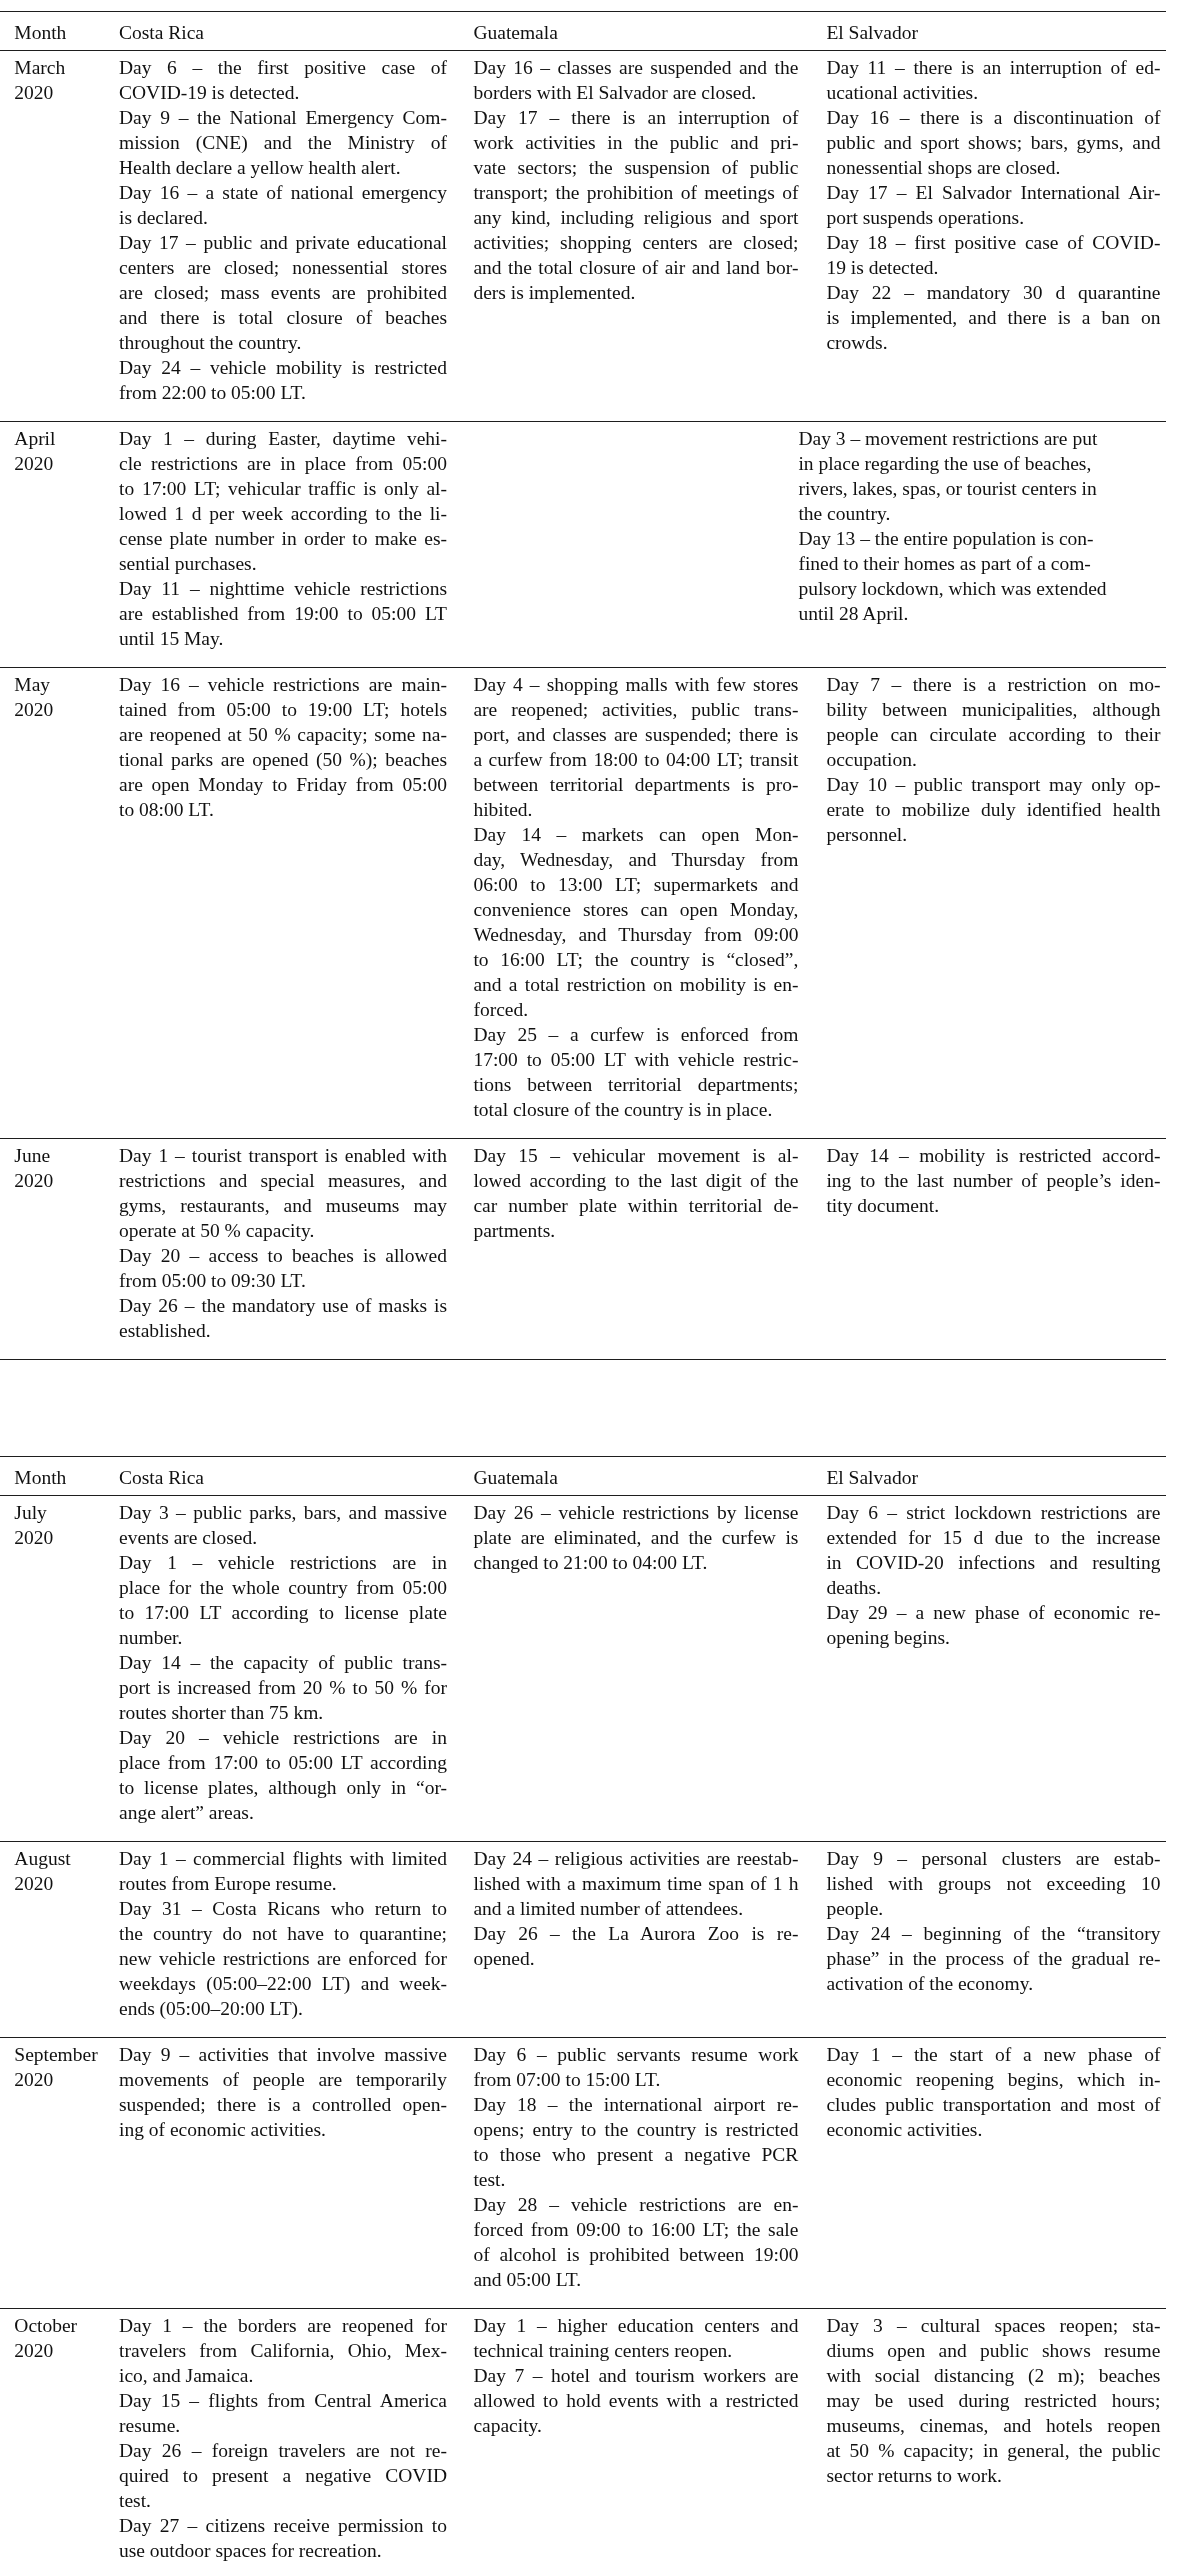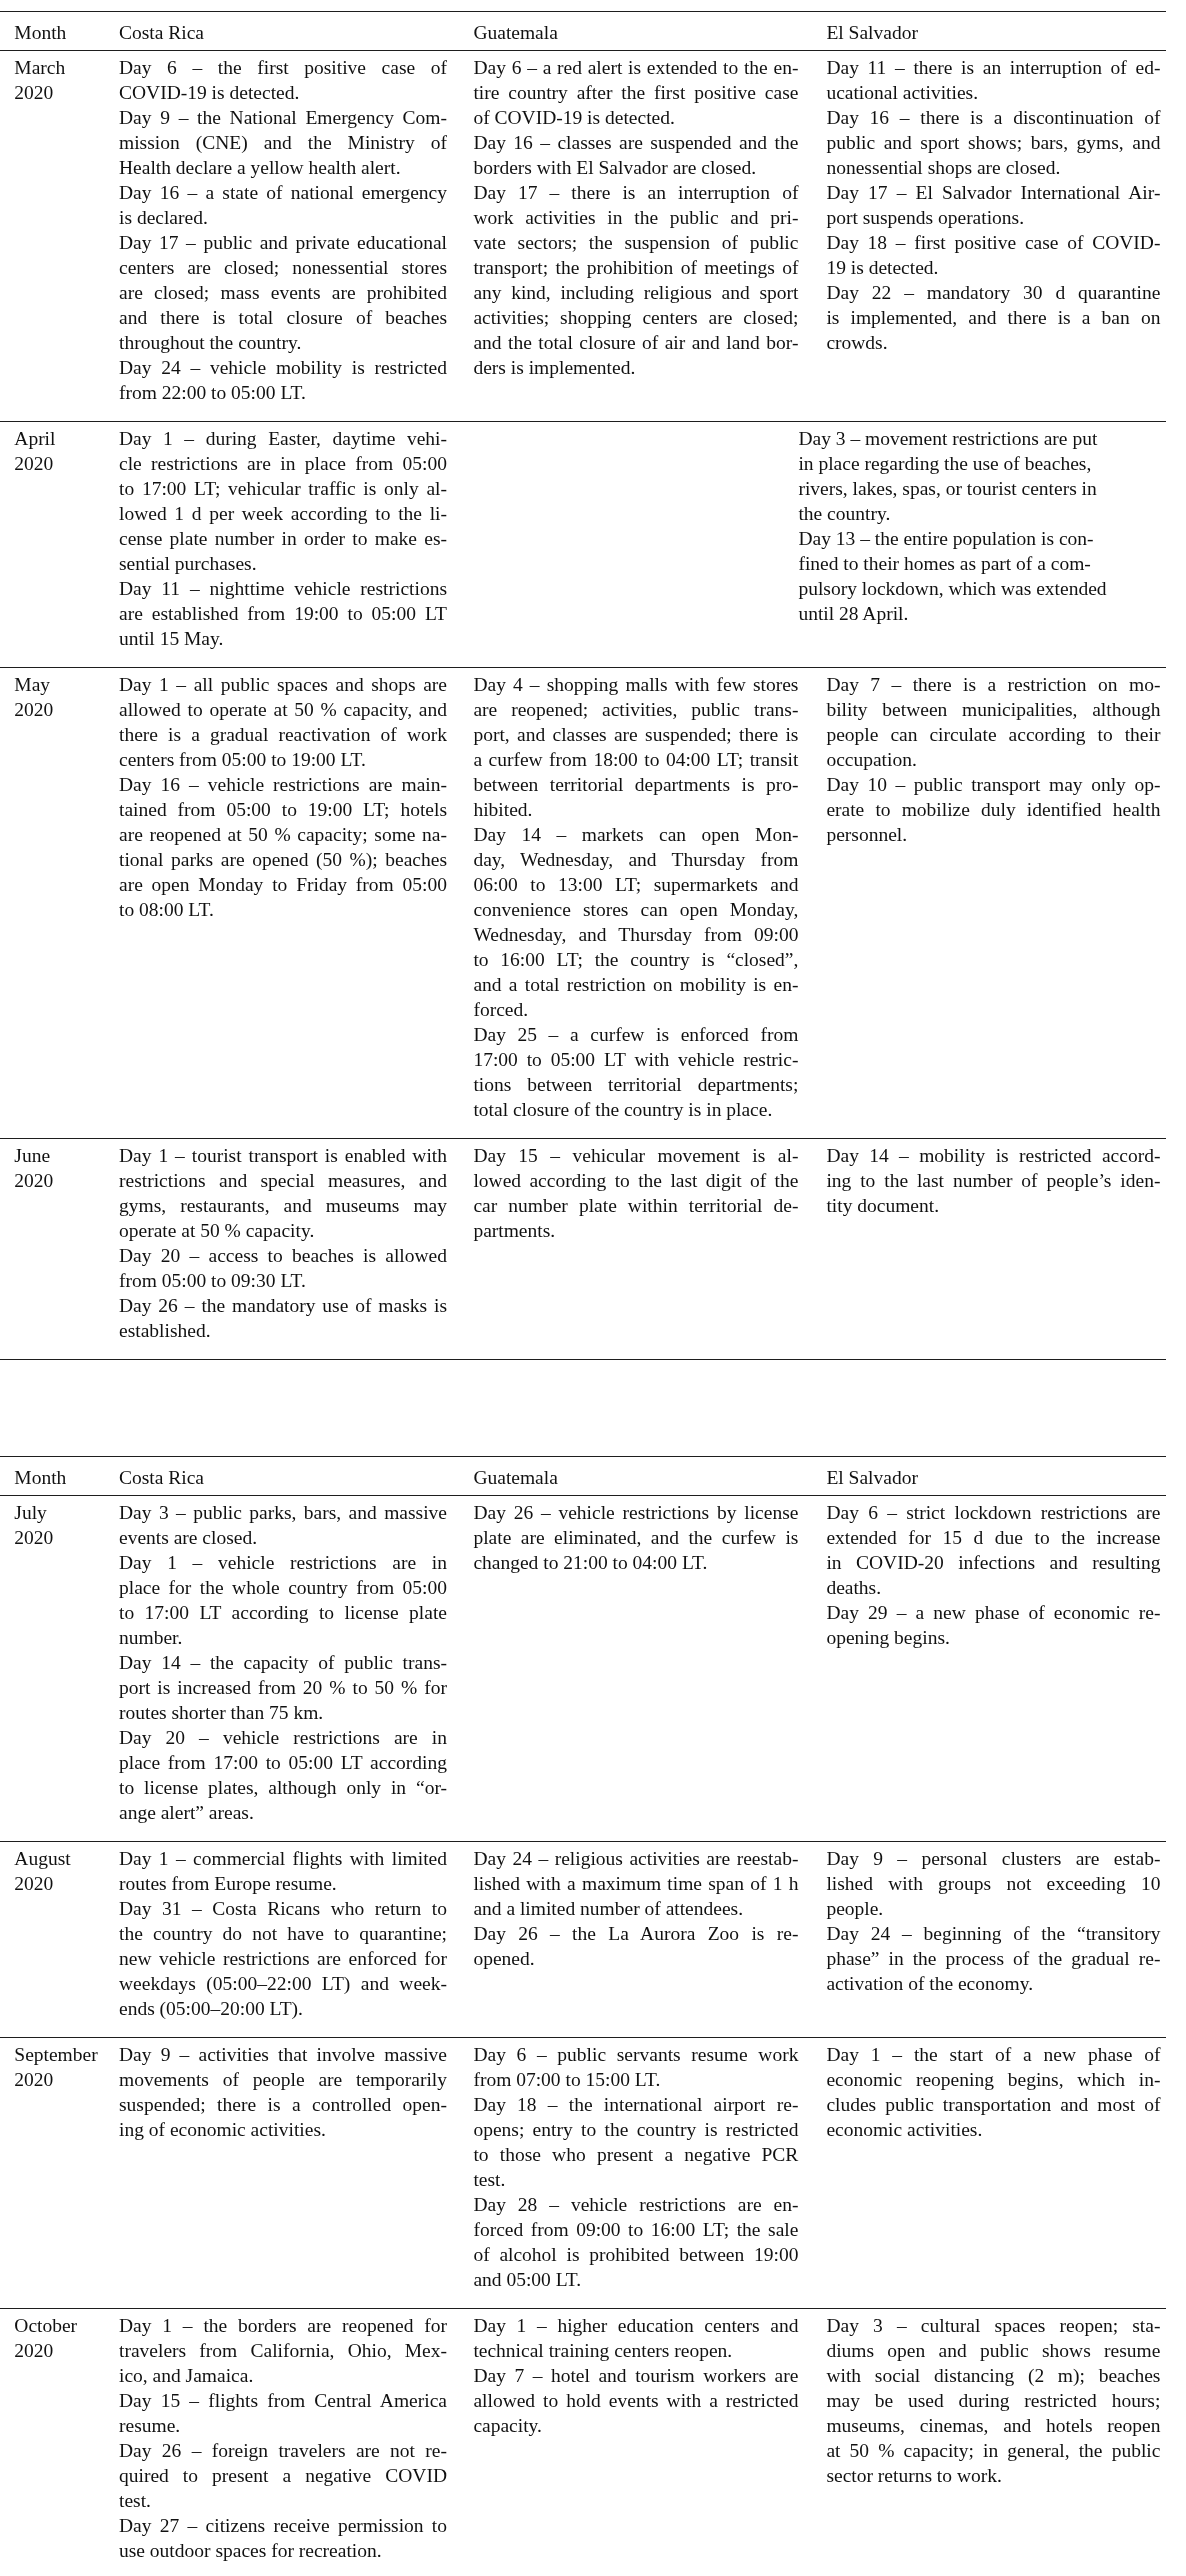--- a/index.html
+++ b/index.html
@@ -81,25 +81,20 @@
             <span class="entry-line last">throughout the country.</span>
           </div>
           <div class="entry">
             <span class="entry-line">Day 24 – vehicle mobility is restricted</span>
             <span class="entry-line last">from 22:00 to 05:00 LT.</span>
           </div>
         </div>
         <div class="gap"></div>
         <div class="cell">
           <div class="entry">
-            <span class="entry-line">Day 6 – a red alert is extended to the en-</span>
-            <span class="entry-line">tire country after the first positive case</span>
-            <span class="entry-line last">of COVID-19 is detected.</span>
-          </div>
-          <div class="entry">
             <span class="entry-line">Day 16 – classes are suspended and the</span>
             <span class="entry-line last">borders with El Salvador are closed.</span>
           </div>
           <div class="entry">
             <span class="entry-line">Day 17 – there is an interruption of</span>
             <span class="entry-line">work activities in the public and pri-</span>
             <span class="entry-line">vate sectors; the suspension of public</span>
             <span class="entry-line">transport; the prohibition of meetings of</span>
             <span class="entry-line">any kind, including religious and sport</span>
             <span class="entry-line">activities; shopping centers are closed;</span>
@@ -172,26 +167,20 @@
         </div>
       </div>
       <div class="rule"></div>
       <div class="row body">
         <div class="cell month">
           <span class="entry-line last">May</span>
           <span class="entry-line last">2020</span>
         </div>
         <div class="cell">
           <div class="entry">
-            <span class="entry-line">Day 1 – all public spaces and shops are</span>
-            <span class="entry-line">allowed to operate at 50 % capacity, and</span>
-            <span class="entry-line">there is a gradual reactivation of work</span>
-            <span class="entry-line last">centers from 05:00 to 19:00 LT.</span>
-          </div>
-          <div class="entry">
             <span class="entry-line">Day 16 – vehicle restrictions are main-</span>
             <span class="entry-line">tained from 05:00 to 19:00 LT; hotels</span>
             <span class="entry-line">are reopened at 50 % capacity; some na-</span>
             <span class="entry-line">tional parks are opened (50 %); beaches</span>
             <span class="entry-line">are open Monday to Friday from 05:00</span>
             <span class="entry-line last">to 08:00 LT.</span>
           </div>
         </div>
         <div class="gap"></div>
         <div class="cell">

